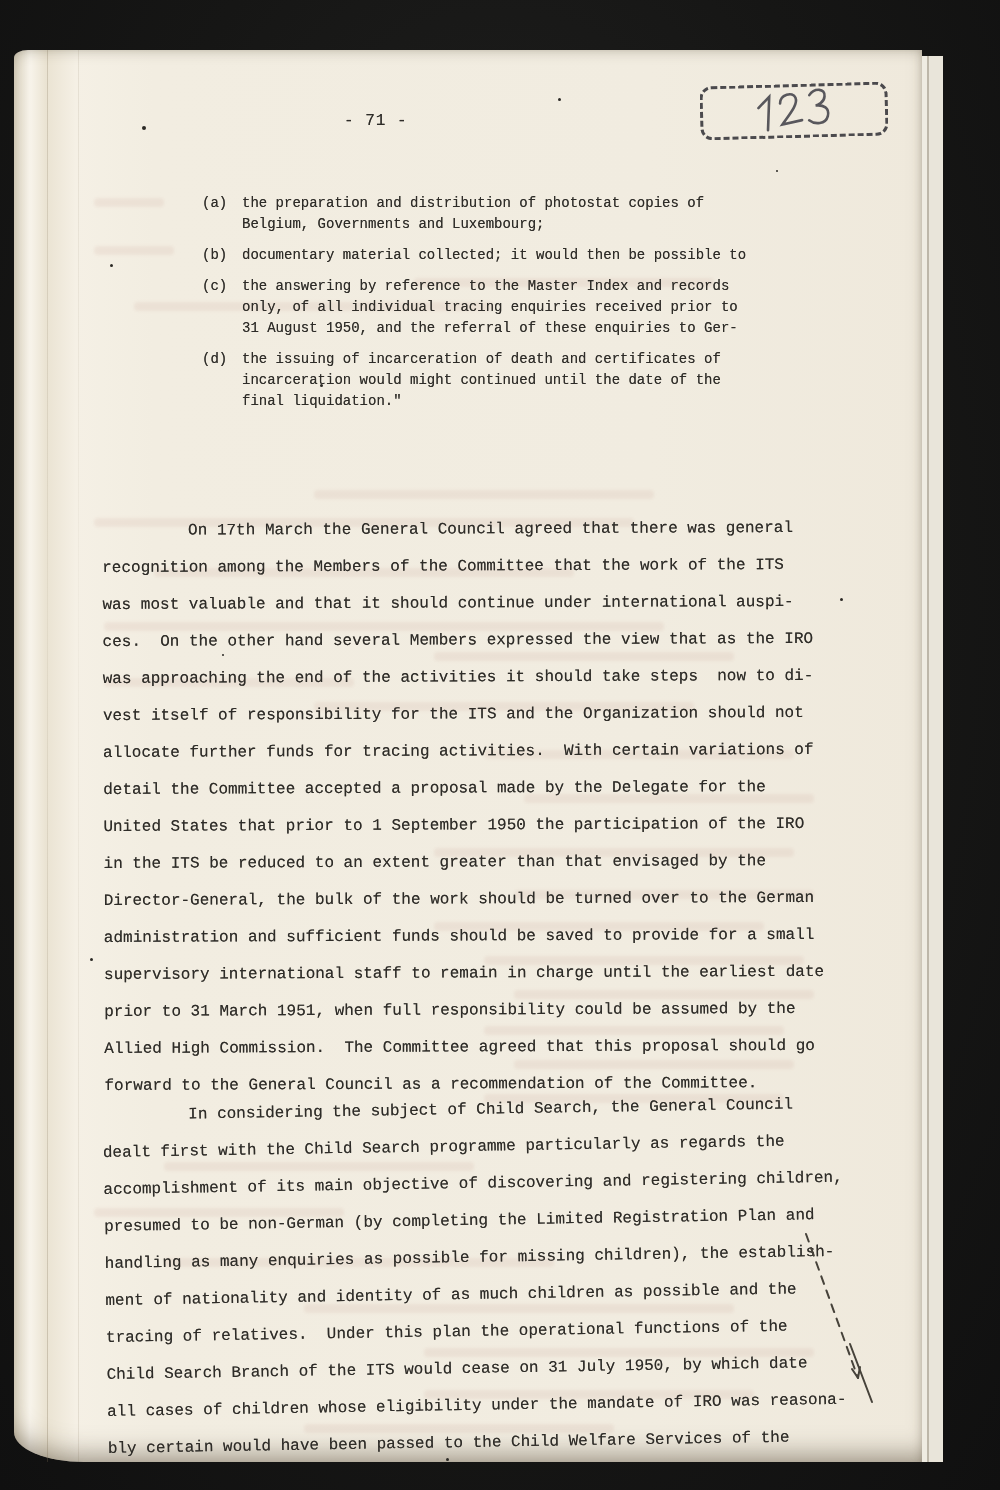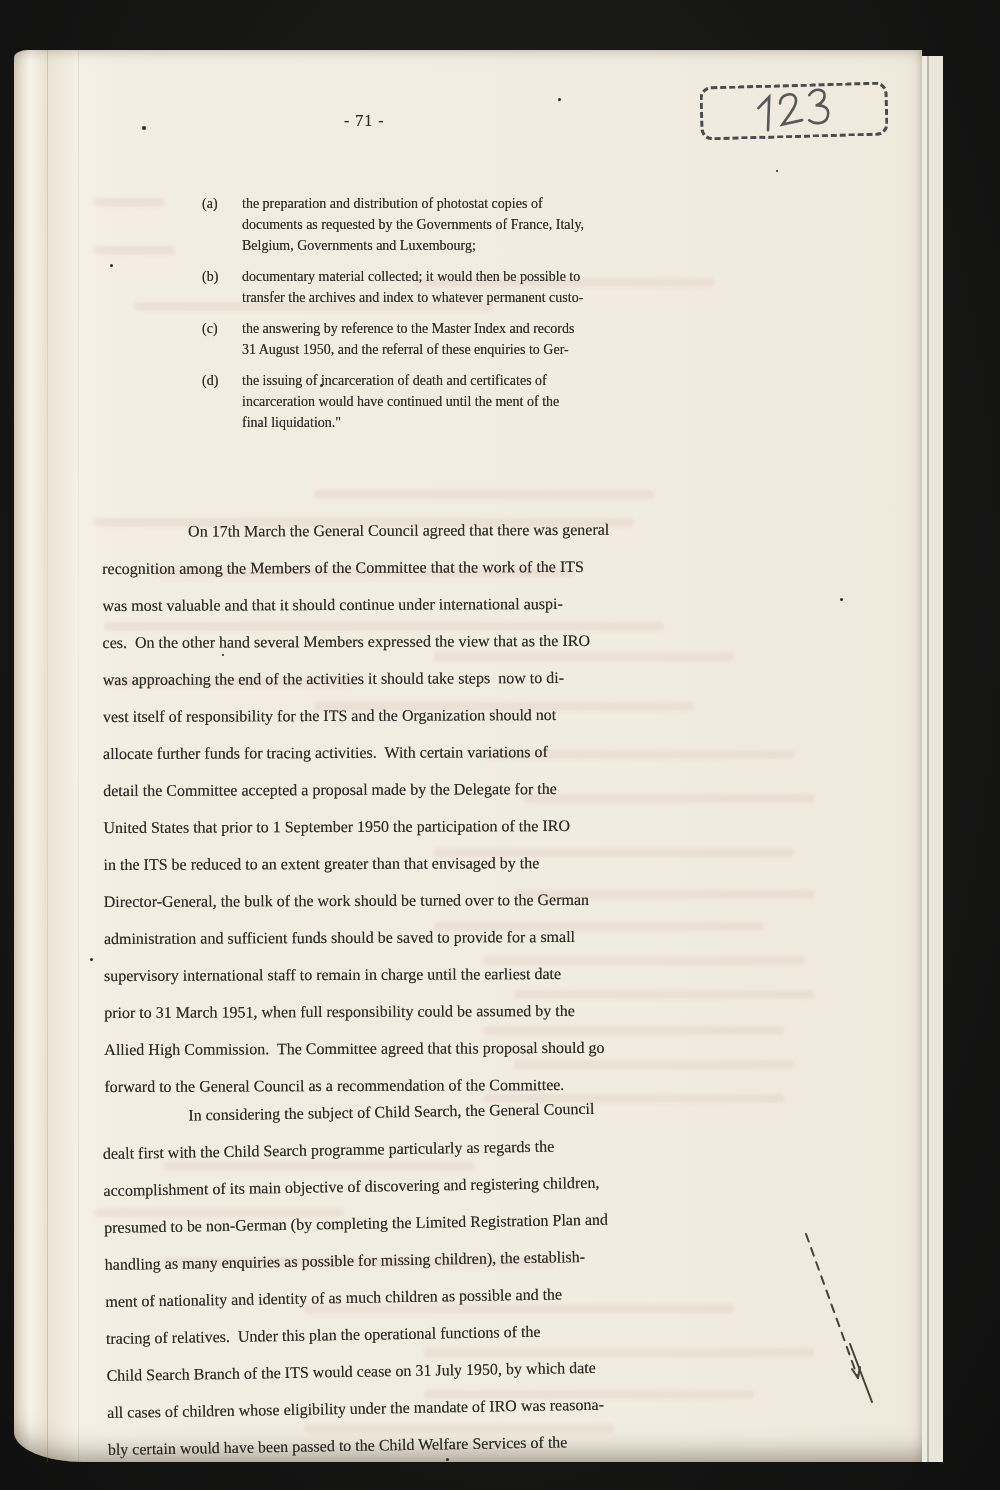--- a/index.html
+++ b/index.html
@@ -25,21 +25,20 @@
     position:absolute; left:14px; top:50px; width:908px; height:1412px;
     background:
       linear-gradient(90deg, #ddd5c2 0px, #f8f4eb 16px, #eae3d2 32px,
         #f5f0e5 62px, #f2ede1 140px, #f1ece0 70%, #efe9dc 100%);
     border-bottom-left-radius:70px 30px;
     border-top-left-radius:14px 8px;
     box-shadow:
       inset 0 -20px 26px -14px rgba(70,58,40,0.50),
       inset 0 10px 14px -10px rgba(90,80,60,0.35),
       inset -6px 0 10px -6px rgba(120,110,90,0.35);
-    font-family: Liberation Serif, serif;
   }
   .crease {
     position:absolute; top:0; width:1px; height:100%;
     background:linear-gradient(180deg, rgba(120,105,80,0.25), rgba(120,105,80,0.08) 40%, rgba(120,105,80,0.3));
   }
 
   .ink { color:#2e2c28; text-shadow:0 0 0.6px rgba(46,44,40,0.65); }
 
   .page-number {
     position:absolute; left:330px; top:62px;
@@ -129,37 +128,36 @@
         <path d="M30 15 L42 5 L37 38"></path>
         <path d="M52 13 C53 4 66 2 68 9 C70 16 60 25 52 34 L72 32"></path>
         <path d="M82 8 C88 1 99 3 97 11 C96 17 89 19 87 19 C95 19 101 23 98 31 C95 39 84 38 79 33"></path>
       </svg>
     </div>
 
     <div class="quote-list ink" id="quote-list">
         <div class="qitem">
           <span class="qlabel">(a)</span>
           <div class="qline">the preparation and distribution of photostat copies of</div>
-          <div class="qline">documents as requested by the Governments of France, Italy,</div>
           <div class="qline">Belgium, Governments and Luxembourg;</div>
         </div>
         <div class="qitem">
           <span class="qlabel">(b)</span>
           <div class="qline">documentary material collected; it would then be possible to</div>
-          <div class="qline">transfer the archives and index to whatever permanent custo-</div>
         </div>
         <div class="qitem">
           <span class="qlabel">(c)</span>
           <div class="qline">the answering by reference to the Master Index and records</div>
+          <div class="qline">only, of all individual tracing enquiries received prior to</div>
           <div class="qline">31 August 1950, and the referral of these enquiries to Ger-</div>
         </div>
         <div class="qitem">
           <span class="qlabel">(d)</span>
           <div class="qline">the issuing of incarceration of death and certificates of</div>
-          <div class="qline">incarceration would have continued until the ment of the</div>
+          <div class="qline">incarceration would might continued until the date of the</div>
           <div class="qline">final liquidation."</div>
         </div>
       </div>
 
     <div class="para para1 ink" id="para-0">
         <div class="pline indent">On 17th March the General Council agreed that there was general</div>
         <div class="pline">recognition among the Members of the Committee that the work of the ITS</div>
         <div class="pline">was most valuable and that it should continue under international auspi-</div>
         <div class="pline">ces.  On the other hand several Members expressed the view that as the IRO</div>
         <div class="pline">was approaching the end of the activities it should take steps  now to di-</div>

